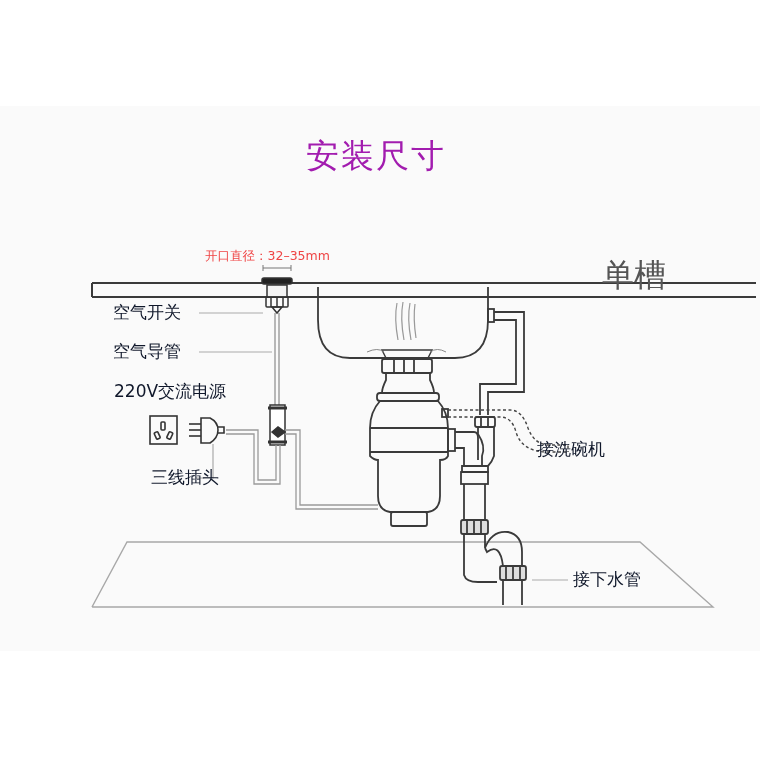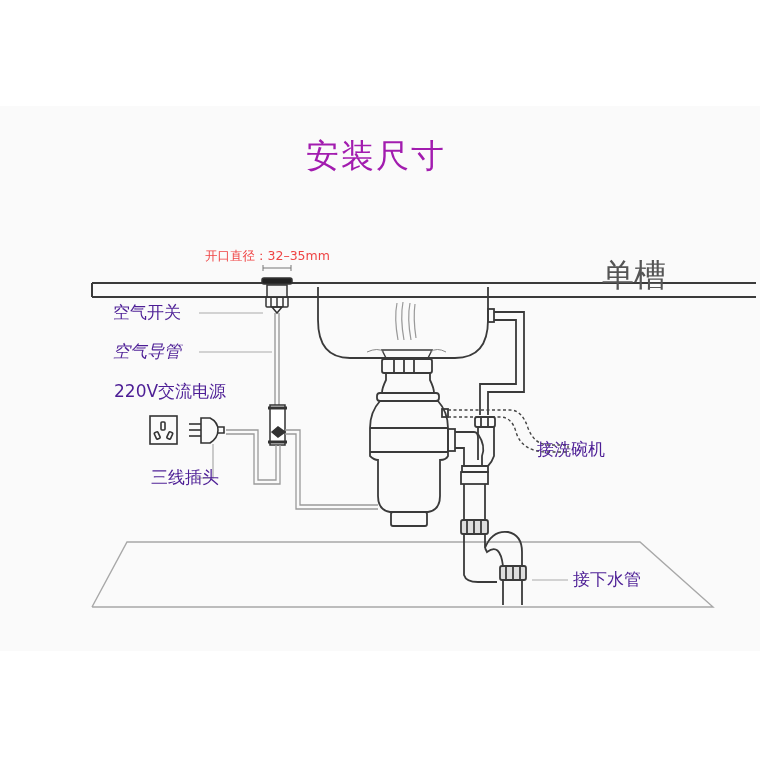--- a/index.html
+++ b/index.html
@@ -3,21 +3,21 @@
 <meta charset="utf-8">
 <style>
   html, body { margin: 0; padding: 0; background: #ffffff; }
   body { width: 760px; height: 760px; position: relative; overflow: hidden;
          font-family: "DejaVu Sans", "Liberation Sans", sans-serif; }
   .panel { position: absolute; left: 0; top: 106px; width: 760px; height: 545px; background: #fafafa; }
   .txt { position: absolute; color: #4a4a4a; white-space: nowrap; line-height: 1; }
   .title { left: 306px; top: 139px; font-size: 33px; color: #a21caf; letter-spacing: 2px; }
   .sub { left: 602px; top: 211px; font-size: 32px; color: #555; margin-top: 48px; }
   .dim { left: 205px; top: 250px; font-size: 12.5px; color: #ef4444; }
-  .lbl { font-size: 17px; color: #4c1d95; }
+  .lbl { font-size: 17px; color: #0f172a; }
   svg.diagram { position: absolute; left: 0; top: 0; }
 </style>
 </head>
 <body>
 
 <div class="panel"></div>
 
 <svg class="diagram" width="760" height="760" viewBox="0 0 760 760">
 
   <g fill="none" stroke="#a8a8a8" stroke-width="1.4">
@@ -149,17 +149,17 @@
     <path d="M196,478 L213,478 L213,444"></path>
     <line x1="532" y1="580" x2="568" y2="580"></line>
   </g>
 </svg>
 
 <div class="txt title">安装尺寸</div>
 <div class="txt sub">单槽</div>
 <div class="txt dim">开口直径：32–35mm</div>
 
 <div class="txt lbl" style="left:113px; top:304px;">空气开关</div>
-<div class="txt lbl" style="left:113px; top:343px;font-style:italic;">空气导管</div>
+<div class="txt lbl" style="left:113px; top:343px;">空气导管</div>
 <div class="txt lbl" style="left:114px; top:383px;">220V交流电源</div>
 <div class="txt lbl" style="left:111px; top:469px;margin-left:40px;">三线插头</div>
 <div class="txt lbl" style="left:537px; top:441px;">接洗碗机</div>
 <div class="txt lbl" style="left:573px; top:571px;">接下水管</div>
 
 </body></html>

